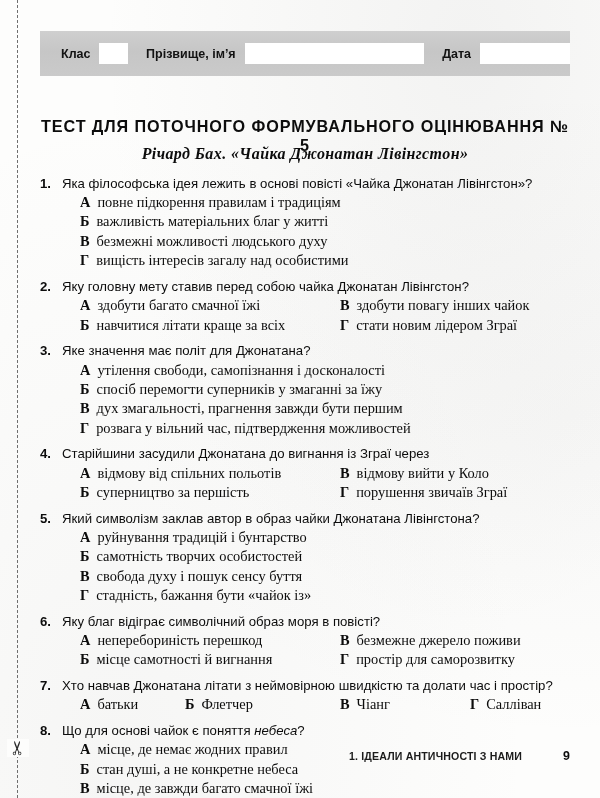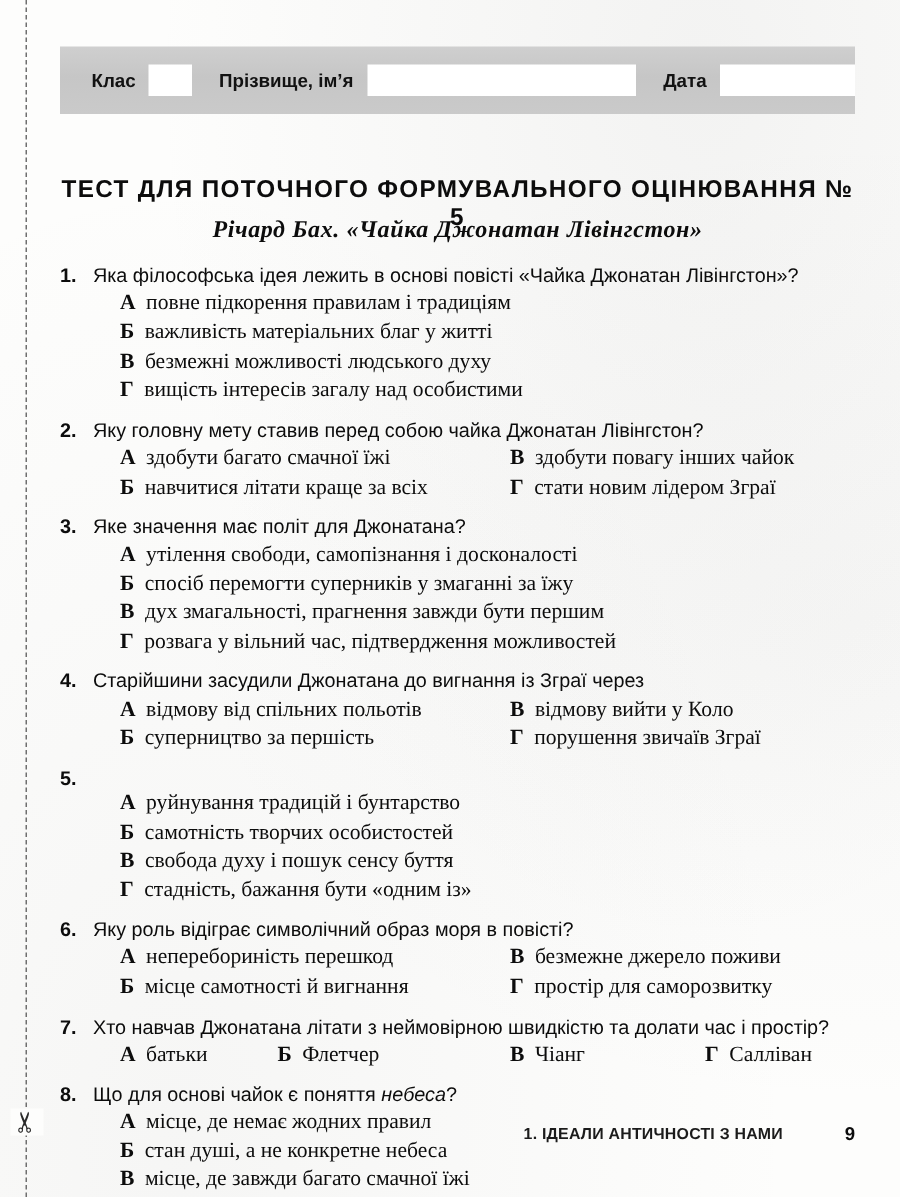--- a/index.html
+++ b/index.html
@@ -344,20 +344,21 @@
             <div class="option">
               <span class="opt-letter">Г</span>
               <span class="opt-text">порушення звичаїв Зграї</span>
             </div>
           </div>
         </div>
       </div>
       <div class="question">
         <div class="q-head">
           <span class="q-num">5.</span>
+          <span class="q-text">Який символізм заклав автор в образ чайки Джонатана Лівінгстона?</span>
         </div>
         <div class="options">
           <div class="opt-row cols1">
             <div class="option">
               <span class="opt-letter">А</span>
               <span class="opt-text">руйнування традицій і бунтарство</span>
             </div>
           </div>
           <div class="opt-row cols1">
             <div class="option">
@@ -367,29 +368,29 @@
           </div>
           <div class="opt-row cols1">
             <div class="option">
               <span class="opt-letter">В</span>
               <span class="opt-text">свобода духу і пошук сенсу буття</span>
             </div>
           </div>
           <div class="opt-row cols1">
             <div class="option">
               <span class="opt-letter">Г</span>
-              <span class="opt-text">стадність, бажання бути «одним із»</span>
+              <span class="opt-text">стадність, бажання бути «чайок із»</span>
             </div>
           </div>
         </div>
       </div>
       <div class="question">
         <div class="q-head">
           <span class="q-num">6.</span>
-          <span class="q-text">Яку роль відіграє символічний образ моря в повісті?</span>
+          <span class="q-text">Яку благ відіграє символічний образ моря в повісті?</span>
         </div>
         <div class="options">
           <div class="opt-row cols2">
             <div class="option">
               <span class="opt-letter">А</span>
               <span class="opt-text">неперебориність перешкод</span>
             </div>
             <div class="option">
               <span class="opt-letter">В</span>
               <span class="opt-text">безмежне джерело поживи</span>

